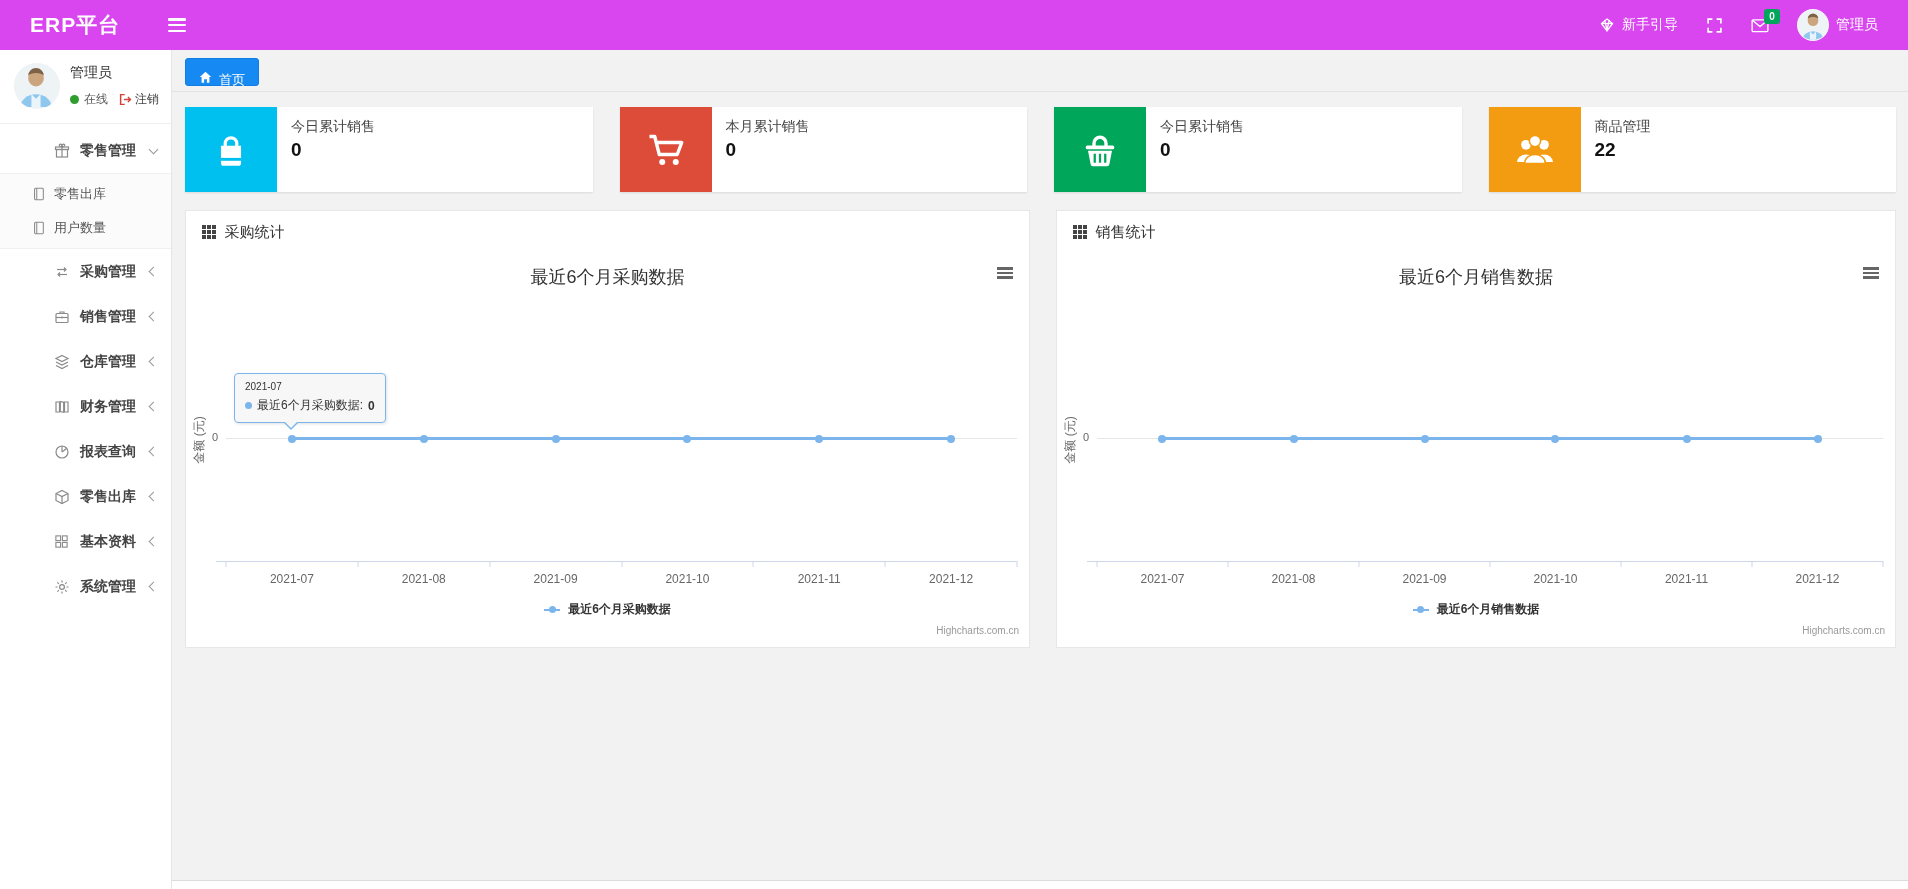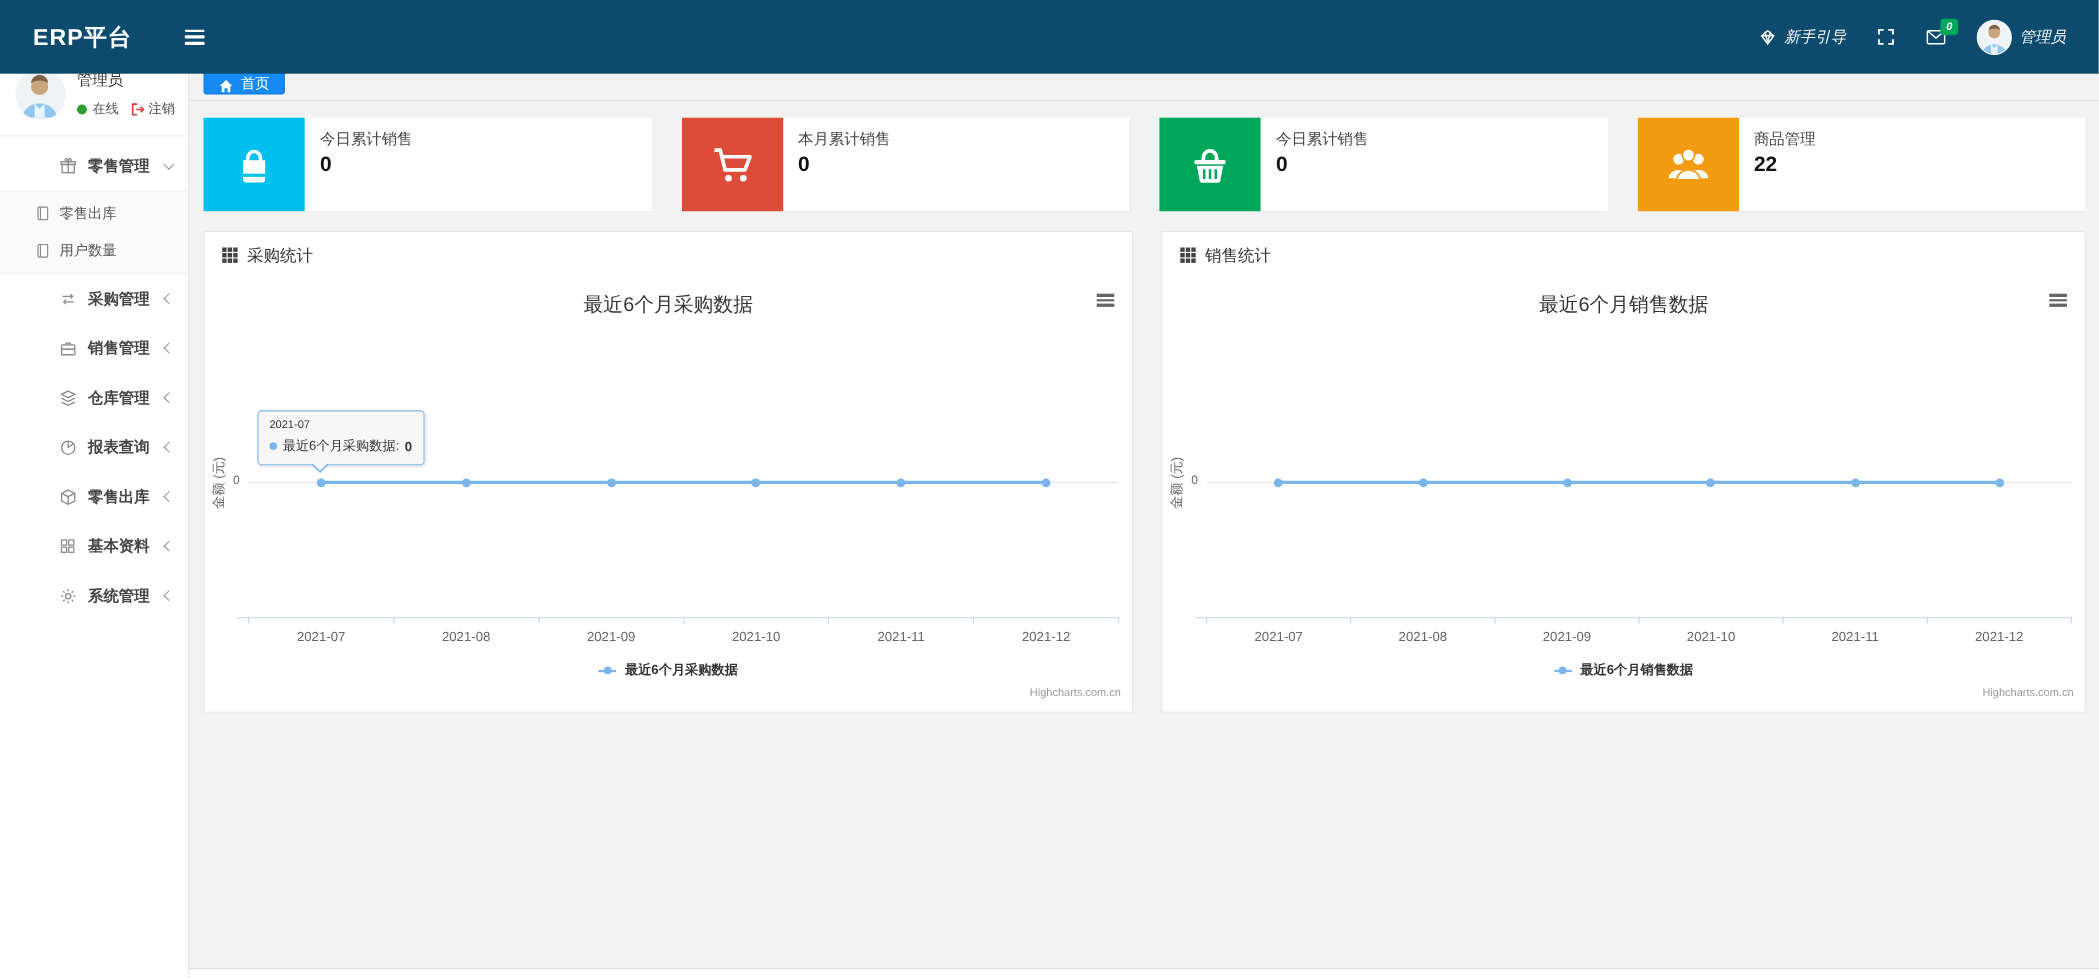--- a/index.html
+++ b/index.html
@@ -5,25 +5,25 @@
   * { box-sizing: border-box; margin: 0; padding: 0; }
   html,body { width:1908px; height:889px; }
   body {
     position: relative;
     font-family: "Liberation Sans", "DejaVu Sans", sans-serif;
     background: #f2f2f2;
     overflow: hidden;
     color:#333;
   }
   
-  .navbar{position:absolute;top:0;left:0;right:0;height:67px;background:#0c4a6e;display:flex;align-items:center;color:#fff;z-index:30;}
+  .navbar{position:absolute;top:0;left:0;right:0;height:50px;background:#d946ef;display:flex;align-items:center;color:#fff;z-index:30;}
   .brand{font-size:21px;font-weight:bold;margin-left:30px;letter-spacing:1px;}
   .nav-burger{margin-left:48px;width:18px;height:14px;display:flex;flex-direction:column;justify-content:space-between;cursor:pointer;}
   .nav-burger i{display:block;height:2.5px;background:#fff;border-radius:1px;}
-  .nav-right{margin-left:auto;display:flex;align-items:center;gap:28px;margin-right:30px;font-size:14px;font-style:italic;}
+  .nav-right{margin-left:auto;display:flex;align-items:center;gap:28px;margin-right:30px;font-size:14px;}
   .nav-item{display:flex;align-items:center;gap:7px;cursor:pointer;position:relative;}
   .badge{position:absolute;top:-9px;right:-11px;min-width:16px;height:15px;line-height:15px;background:#00a65a;color:#fff;font-size:10px;text-align:center;border-radius:3px;padding:0 3px;font-weight:bold;}
   .nav-avatar{width:32px;height:32px;border-radius:50%;overflow:hidden;background:#eef3f6;border:1px solid rgba(255,255,255,.6);}
   
   .sidebar{position:absolute;top:50px;left:0;width:172px;bottom:0;background:#fff;border-right:1px solid #e5e5e5;z-index:20;}
   .user-block{display:flex;align-items:center;gap:10px;padding:13px 12px 14px 14px;border-bottom:1px solid #efefef;}
   .side-avatar{width:46px;height:46px;border-radius:50%;overflow:hidden;background:#eef3f6;flex:0 0 auto;}
   .user-name{font-size:14px;color:#333;}
   .status-row{display:flex;align-items:center;gap:5px;margin-top:9px;font-size:12px;color:#555;}
   .dot-online{width:9px;height:9px;border-radius:50%;background:#2f9e2f;display:inline-block;}
@@ -31,21 +31,21 @@
   .menu{padding-top:4px;}
   .menu-item{height:45px;display:flex;align-items:center;padding:0 14px 0 17px;font-size:14px;font-weight:600;color:#444;cursor:pointer;margin-left:35px;}
   .mi-icon{width:19px;margin-right:9px;color:#8a8a8a;display:flex;align-items:center;justify-content:center;flex:0 0 auto;}
   .chev{margin-left:auto;width:7px;height:7px;border-left:1.6px solid #999;border-bottom:1.6px solid #999;flex:0 0 auto;}
   .chev-down{transform:rotate(-45deg);margin-top:-3px;}
   .chev-left{transform:rotate(45deg);}
   .submenu{background:#fbfbfb;border-top:1px solid #f0f0f0;border-bottom:1px solid #f0f0f0;padding:3px 0;}
   .menu-sub{height:34px;display:flex;align-items:center;padding-left:30px;font-size:13px;color:#555;cursor:pointer;}
   .menu-sub .mi-icon{width:16px;margin-right:8px;}
   
-  .tab-home{position:absolute;left:185px;top:58px;height:28px;background:#1789f2;border:1px solid #0f7de2;border-radius:3px;color:#fff;font-size:13px;display:inline-flex;align-items:flex-end;gap:7px;padding:0 13px;cursor:pointer;z-index:10;}
+  .tab-home{position:absolute;left:185px;top:58px;height:28px;background:#1789f2;border:1px solid #0f7de2;border-radius:3px;color:#fff;font-size:13px;display:inline-flex;align-items:flex-start;gap:7px;padding:12px 13px;cursor:pointer;z-index:10;}
   .tab-divider{position:absolute;left:172px;right:0;top:91px;height:1px;background:#e2e2e2;}
   
   .cards{position:absolute;left:185px;top:107px;width:1711px;height:85px;display:flex;gap:27px;}
   .card{flex:1;background:#fff;display:flex;box-shadow:0 1px 2px rgba(0,0,0,.1);}
   .card-icon{width:92px;display:flex;align-items:center;justify-content:center;color:#fff;flex:0 0 auto;}
   .ci-cyan{background:#00c0ef;} .ci-red{background:#dd4b39;} .ci-green{background:#00a65a;} .ci-orange{background:#f39c12;}
   .card-body{padding:11px 14px;min-width:0;}
   .card-label{font-size:14px;color:#444;white-space:nowrap;}
   .card-value{font-size:19px;font-weight:bold;color:#111;margin-top:3px;}
   
@@ -247,20 +247,31 @@
         <svg width="16" height="16" viewBox="0 0 16 16" fill="none" stroke="#8a8a8a" stroke-width="1.2">
           <polygon points="8,1.5 14,4.5 8,7.5 2,4.5"></polygon>
             <polyline points="2,8 8,11 14,8"></polyline>
             <polyline points="2,11.5 8,14.5 14,11.5"></polyline>
         </svg>
       </span>
       <span>仓库管理</span>
       <i class="chev chev-left"></i>
     </div>
 
+    <div class="menu-item">
+      <span class="mi-icon">
+        <svg width="16" height="16" viewBox="0 0 16 16" fill="none" stroke="#8a8a8a" stroke-width="1.2">
+          <path d="M2 3h3.5v10H2z"></path>
+            <path d="M6.3 2.5l3.4.8v10l-3.4-.8z"></path>
+            <path d="M10.5 3H14v10h-3.5z"></path>
+        </svg>
+      </span>
+      <span>财务管理</span>
+      <i class="chev chev-left"></i>
+    </div>
 
     <div class="menu-item">
       <span class="mi-icon">
         <svg width="16" height="16" viewBox="0 0 16 16" fill="none" stroke="#8a8a8a" stroke-width="1.2">
           <circle cx="8" cy="8" r="6"></circle>
             <path d="M8 8V2"></path>
             <path d="M8 8l4.5-3.5"></path>
         </svg>
       </span>
       <span>报表查询</span>

